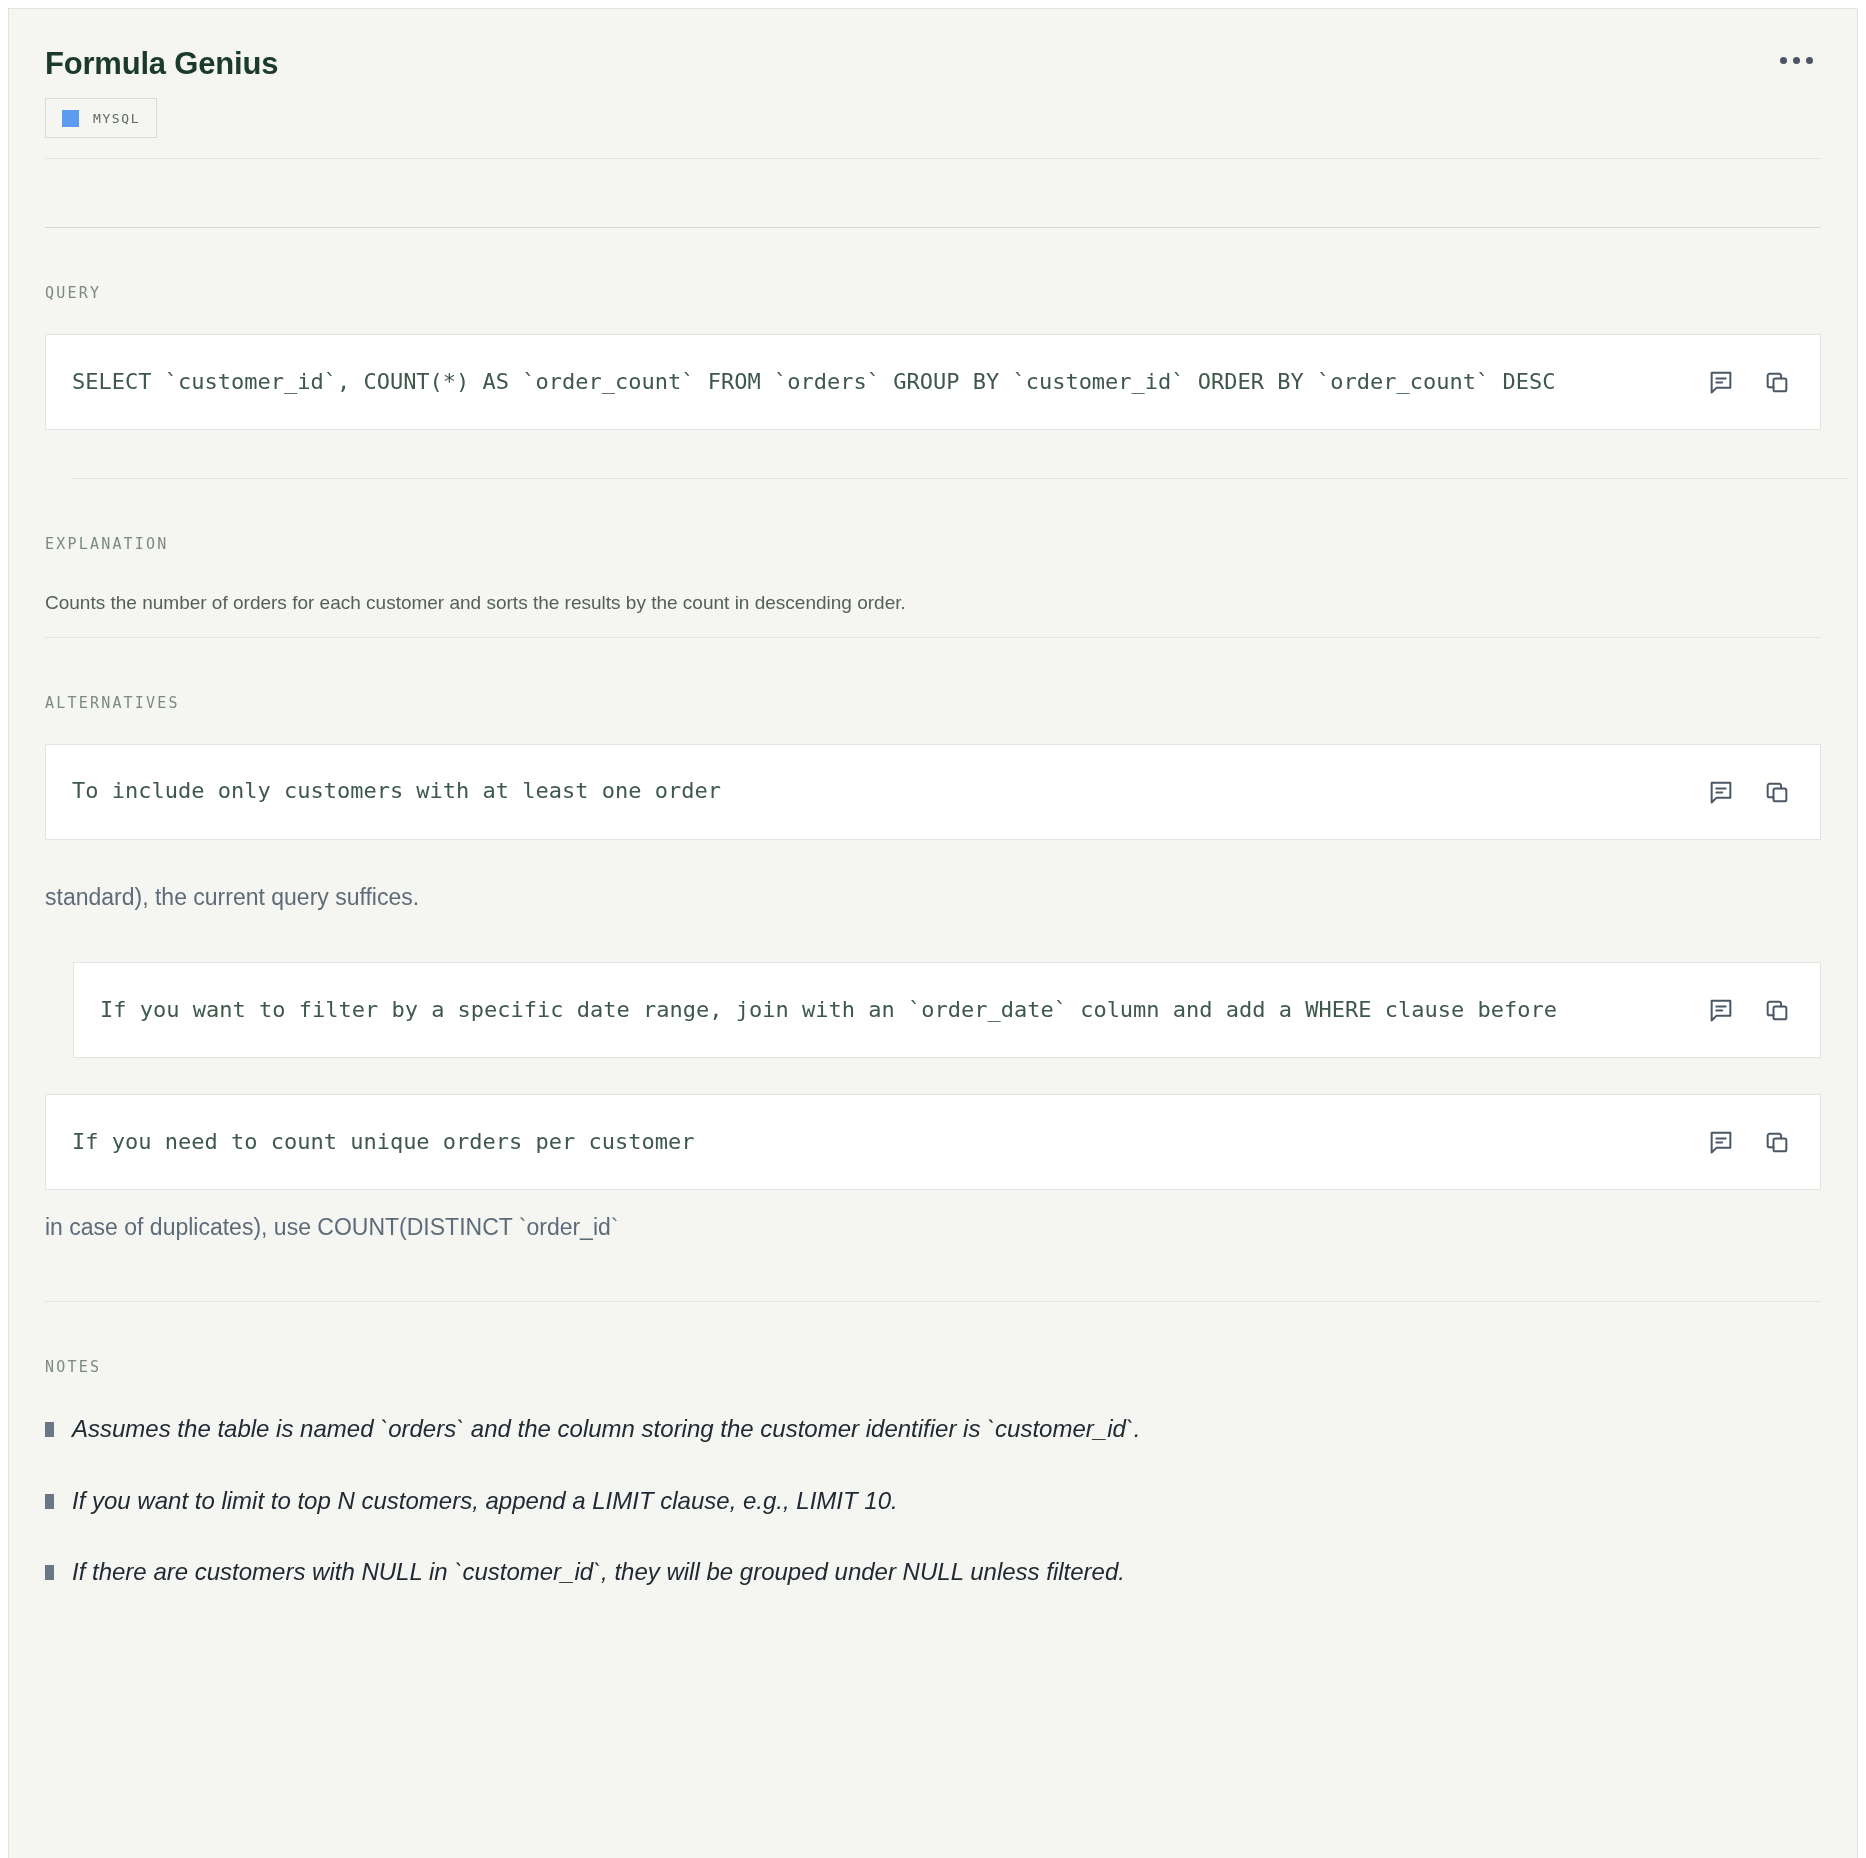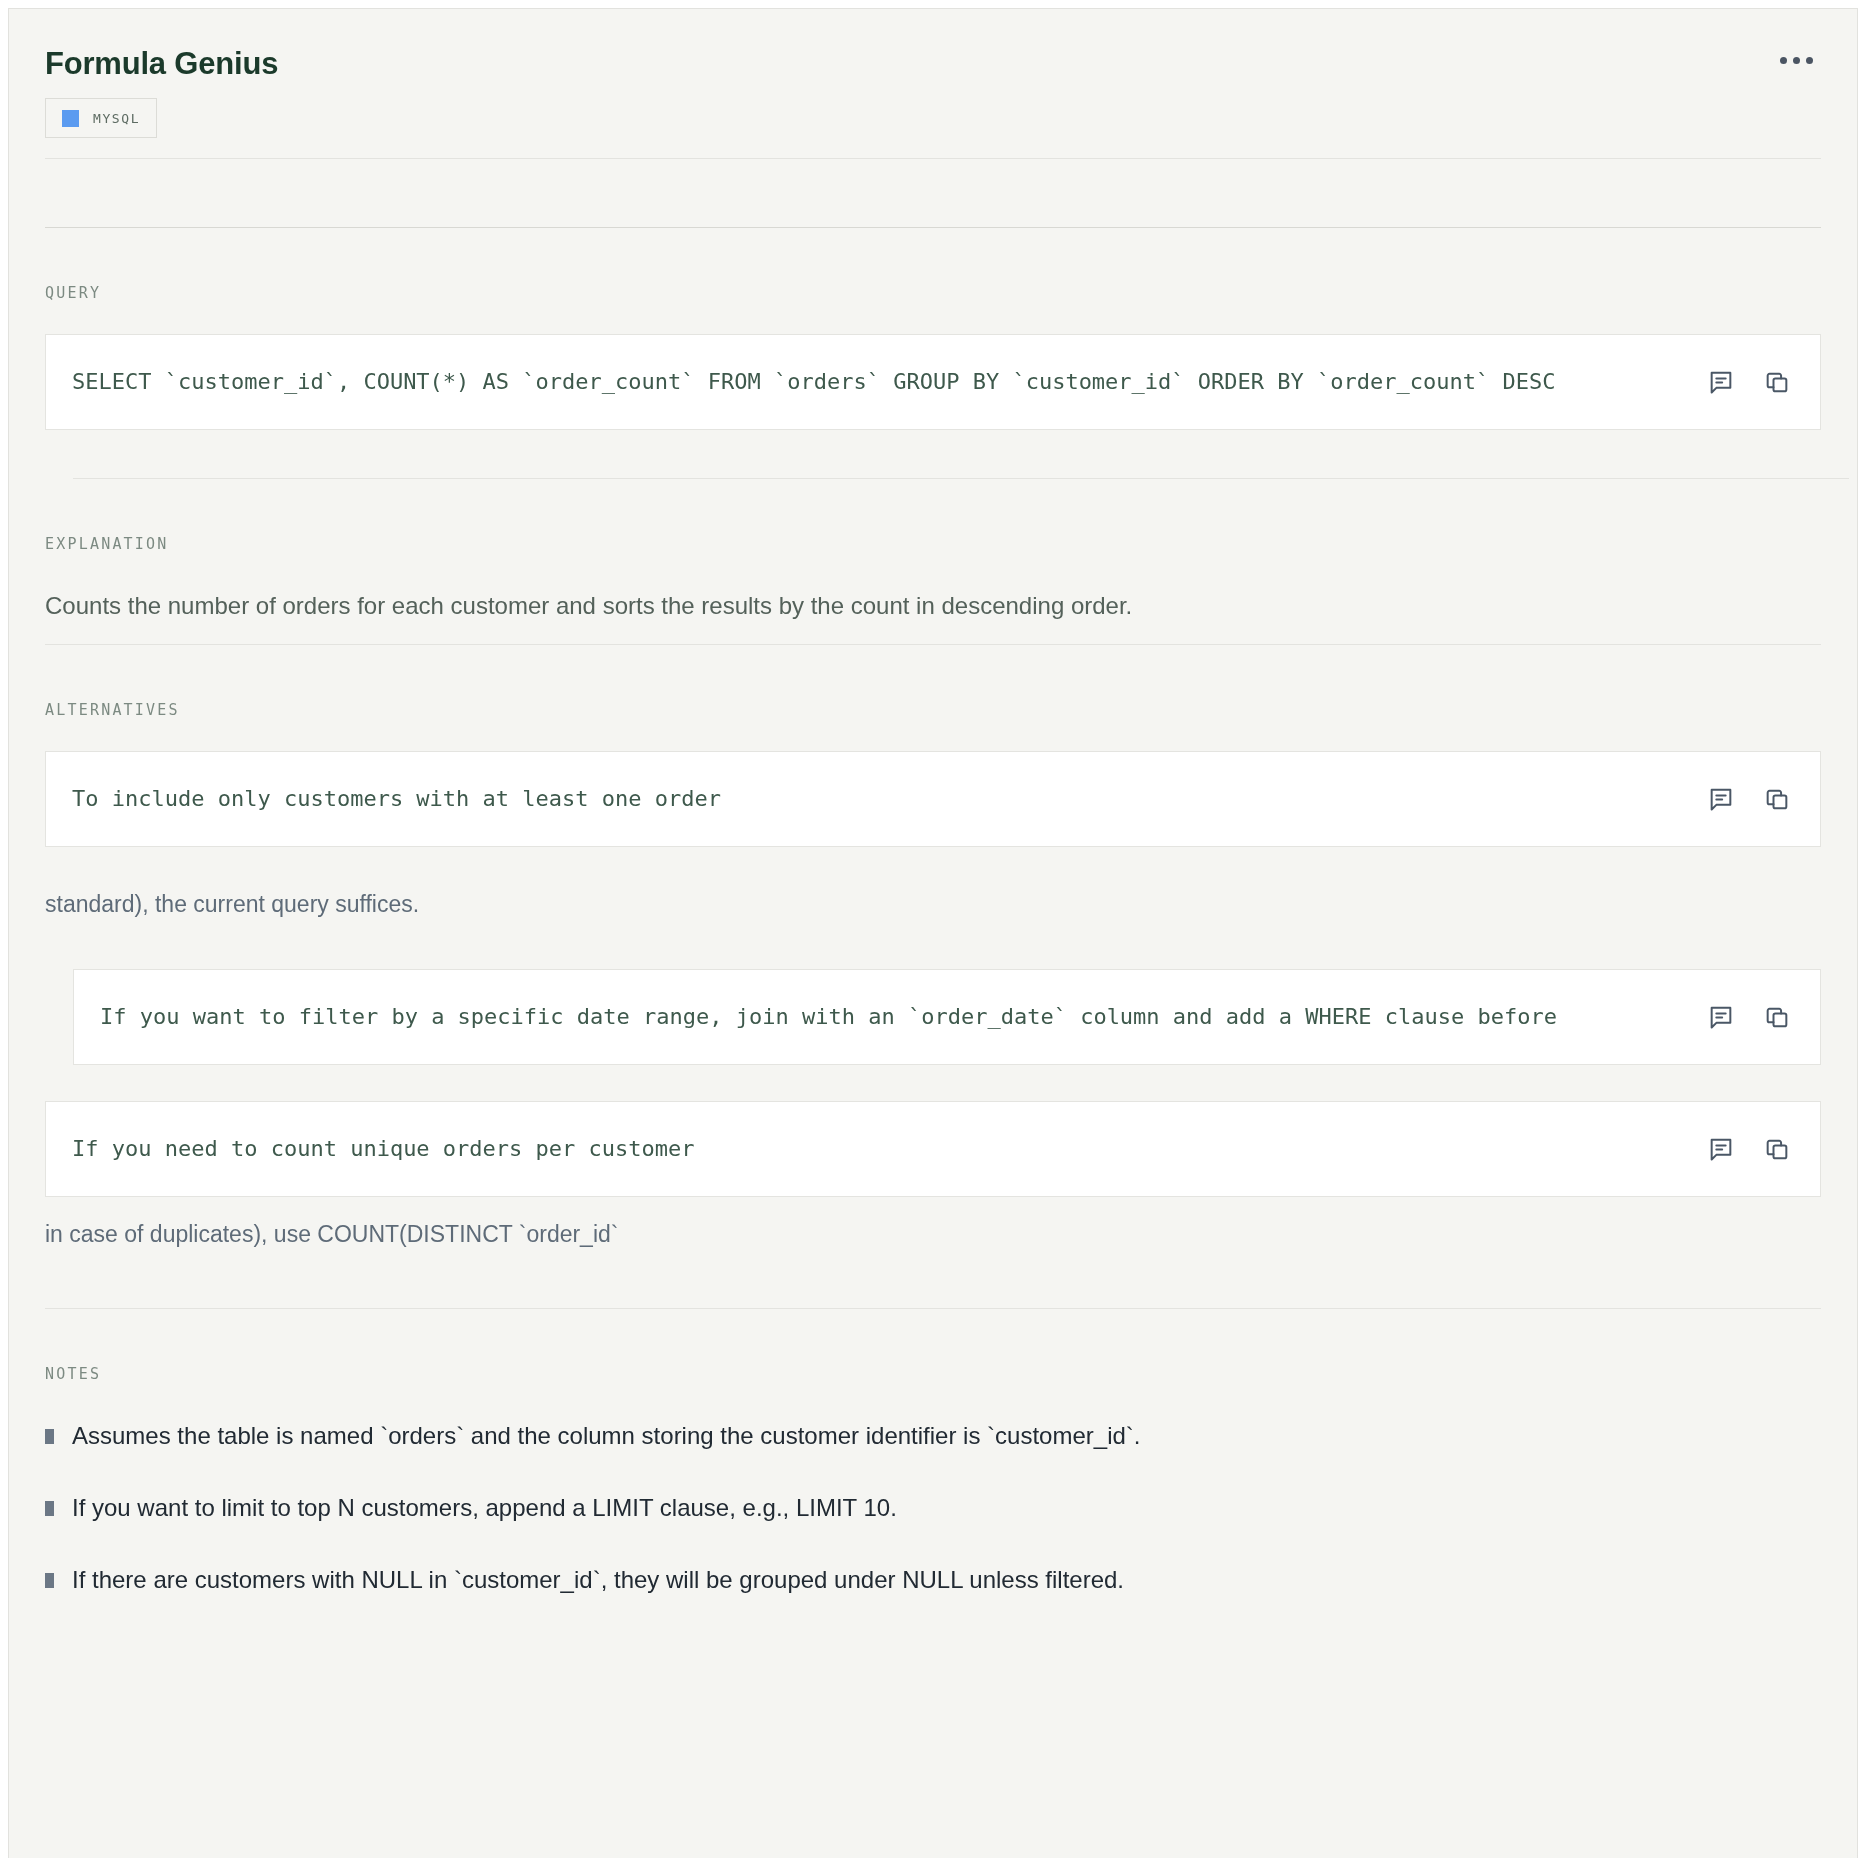--- a/index.html
+++ b/index.html
@@ -141,26 +141,26 @@
   }
   .icon-btn svg { display: block; }
 
   
   .prose {
     font-size: 23px;
     line-height: 1.5;
     color: #5e6b78;
   }
   .explanation-text {
-    font-size: 24px;
+    font-size: 19px;
     color: #54615a;
     line-height: 1.45;
   }
 
-  .notes-list { list-style: none; }
+  .notes-list { list-style: none; font-style: italic; }
   .note-item {
     display: flex;
     align-items: flex-start;
     gap: 18px;
     font-size: 24px;
     line-height: 1.45;
     color: #212a33;
     margin-bottom: 37px;
   }
   .note-bullet {

